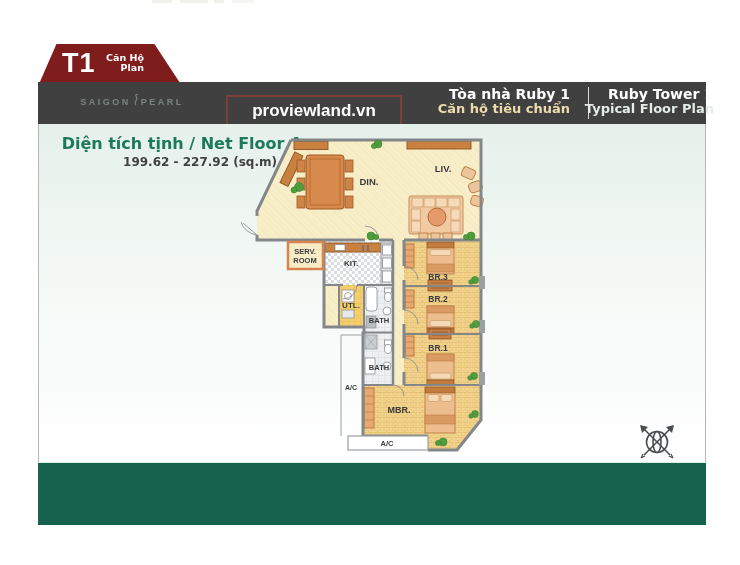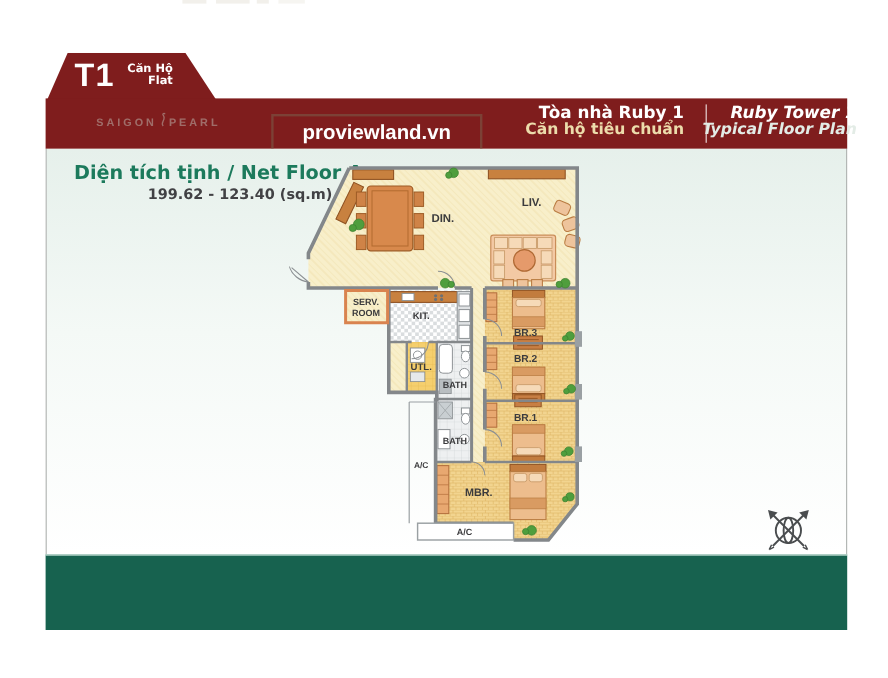--- a/index.html
+++ b/index.html
@@ -8,33 +8,33 @@
   .remnant{position:absolute;top:0;height:3px;background:#e9e6dd;opacity:.6;}
 
   
   .tab{position:absolute;left:38px;top:44px;width:142px;height:39px;background:#7f1d1d;
        clip-path:polygon(1% 100%,13% 0,82% 0,100% 100%);}
   .tab-code{position:absolute;left:24px;top:4px;color:#fff;font-size:27px;font-weight:bold;letter-spacing:1px;}
   .tab-label{position:absolute;right:36px;top:9px;width:70px;text-align:right;color:#fff;
              font-size:9.5px;font-weight:bold;line-height:10px;font-family:"DejaVu Sans","Liberation Sans",sans-serif;}
 
   
-  .band{position:absolute;left:38px;top:82px;width:668px;height:42px;background:#7f1d1d;}
+  .band{position:absolute;left:38px;top:82px;width:668px;height:42px;background:#404040;}
   .logo{position:absolute;left:16px;top:11px;width:156px;text-align:center;
         color:rgba(214,238,228,.38);font-size:9px;font-weight:bold;letter-spacing:2.5px;white-space:nowrap;}
   .logo svg{vertical-align:-1px;}
   .wm{position:absolute;left:188px;top:13px;width:172px;height:28px;border:2px solid #7C4136;
       display:flex;align-items:center;justify-content:center;color:#ffffff;font-size:17px;font-weight:bold;}
   .hdr{position:absolute;top:6px;text-align:right;color:#fff;line-height:13px;
        font-family:"DejaVu Sans","Liberation Sans",sans-serif;}
   .hdr .t{font-size:14px;font-weight:bold;}
   .hdr .s{font-size:13px;font-weight:bold;margin-top:1px;}
   .hdr-vi{left:372px;width:160px;}
   .hdr-vi .s{color:#ecdcab;}
-  .hdr-en{left:536px;width:140px;font-style:italic;}
+  .hdr-en{left:536px;width:140px;}
   .hdr-en .s{color:#e3ece6;}
   .sep{position:absolute;left:550px;top:5px;width:1px;height:32px;background:rgba(255,255,255,.8);}
 
   
   .content{position:absolute;left:38px;top:124px;width:668px;height:338px;
            background:linear-gradient(180deg,#e6f0eb 0%,#f4f9f6 45%,#ffffff 100%);
            border-left:1px solid #b3b7b5;border-right:1px solid #b3b7b5;box-sizing:border-box;}
   .area{position:absolute;left:16px;top:10px;width:290px;text-align:center;
         font-family:"DejaVu Sans","Liberation Sans",sans-serif;}
   .area .lab{color:#1C7A5C;font-size:16px;font-weight:bold;}
@@ -71,21 +71,21 @@
 
   <div class="remnant" style="left:152px;width:20px;"></div>
   <div class="remnant" style="left:180px;width:28px;"></div>
   <div class="remnant" style="left:214px;width:10px;"></div>
   <div class="remnant" style="left:232px;width:22px;opacity:.4;"></div>
 
   <div class="tab">
     <div class="tab-code">T1</div>
     <div class="tab-label">
       <div>Căn Hộ</div>
-      <div>Flat</div>
+      <div>Plan</div>
     </div>
   </div>
 
   <div class="band">
     <div class="logo">
       <span>SAIGON</span><svg width="10" height="13" viewBox="0 0 10 13">
           <path d="M5,12 C2,9 8,7 5,3 C4,1.6 6,1 6.5,2.2" fill="none" stroke="rgba(214,238,228,.38)" stroke-width="1.1"></path>
         </svg><span>PEARL</span>
     </div>
     <div class="wm">proviewland.vn</div>
@@ -97,21 +97,21 @@
     <div class="hdr hdr-en">
       <div class="t">Ruby Tower 1</div>
       <div class="s">Typical Floor Plan</div>
     </div>
   </div>
 
   <div class="content">
 
     <div class="area">
       <div class="lab">Diện tích tịnh / Net Floor Area:</div>
-      <div class="val">199.62 - 123.40 (sq.m)</div>
+      <div class="val">199.62 - 227.92 (sq.m)</div>
     </div>
 
     <svg class="plan" width="256" height="335" viewBox="-6 0 256 335">
       <defs>
         <pattern id="pCream" width="8" height="8" patternUnits="userSpaceOnUse" patternTransform="rotate(45)">
           <rect width="8" height="8" fill="#f8efca"></rect>
             <path d="M0,0H8M0,4H8" stroke="#eedca6" stroke-width="0.6"></path>
         </pattern>
         <pattern id="pTan" width="9" height="5" patternUnits="userSpaceOnUse">
           <rect width="9" height="5" fill="#f2d48f"></rect>

